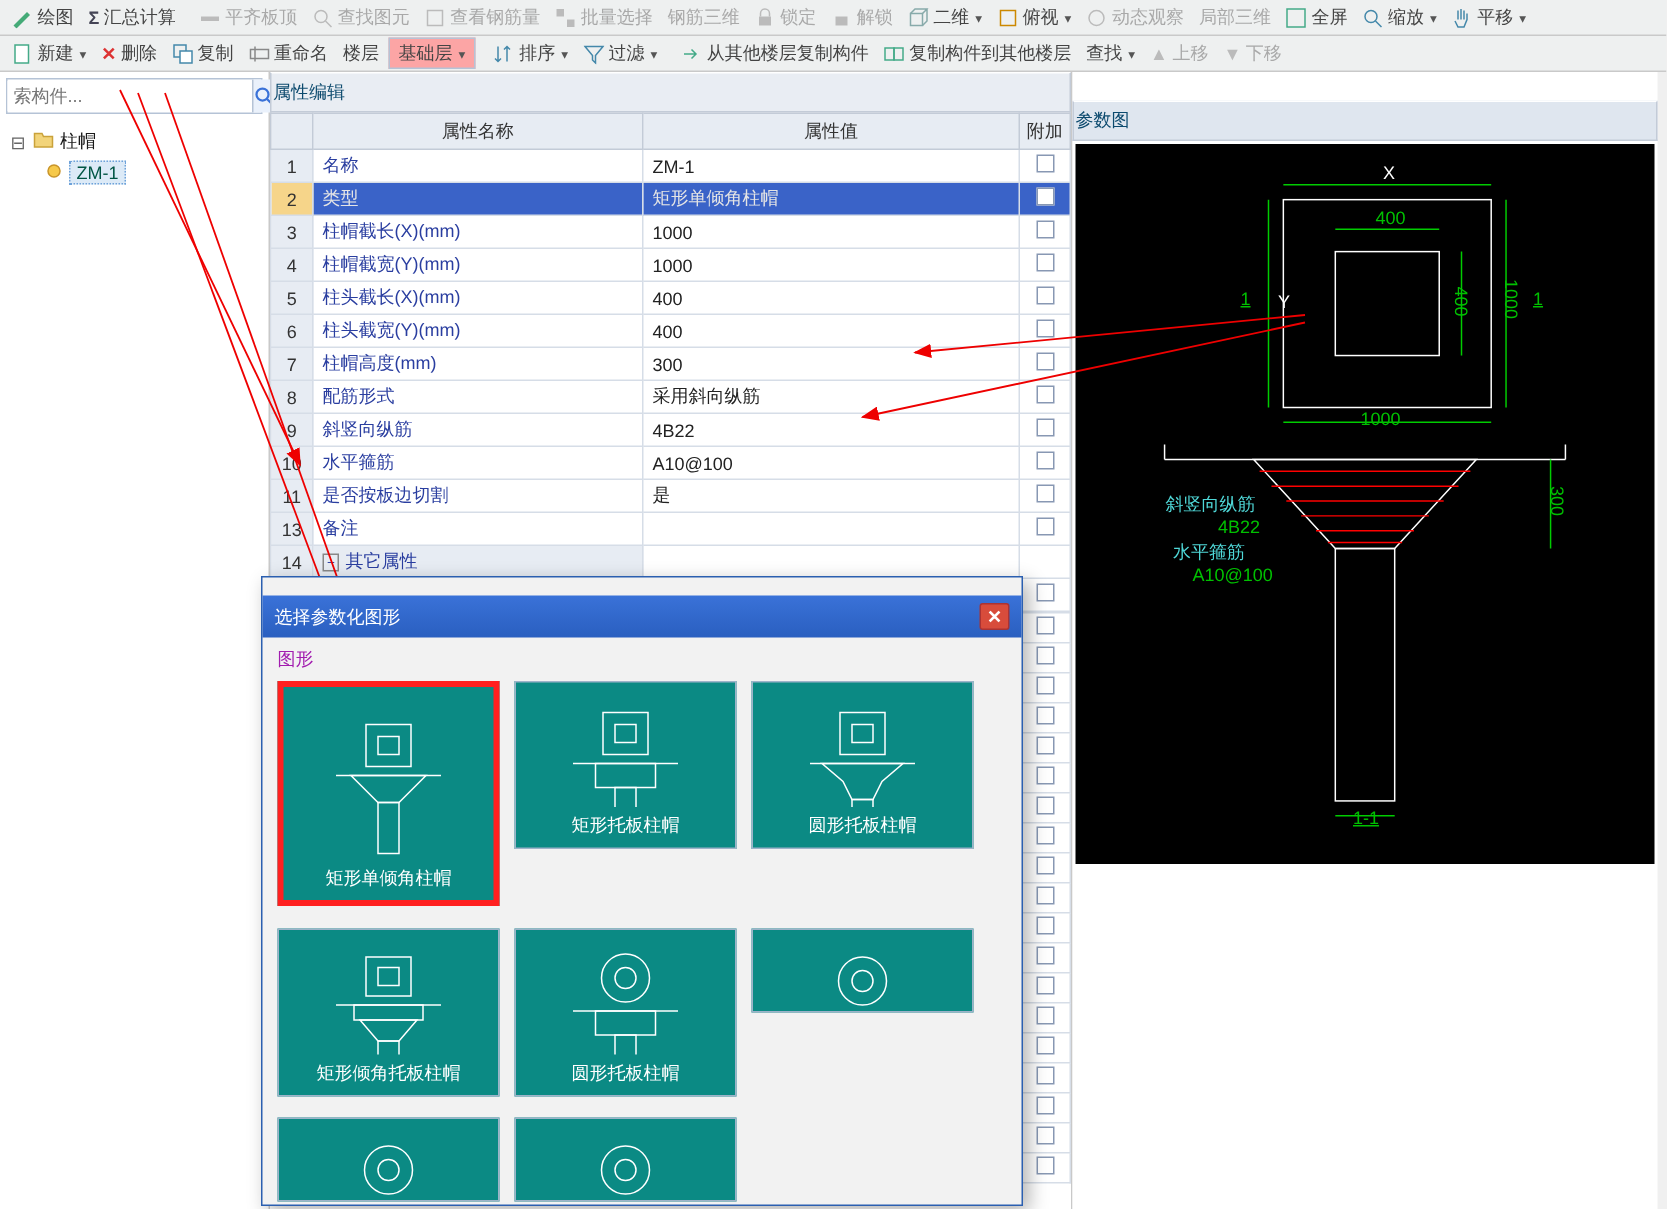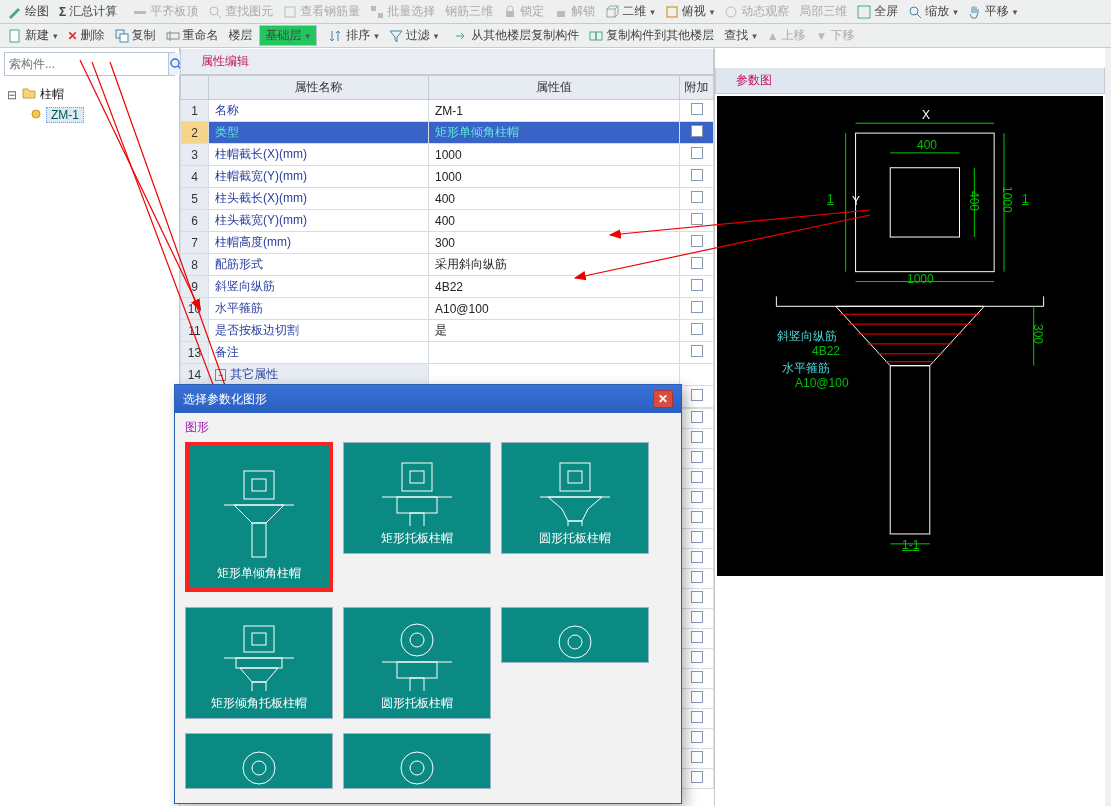--- a/index.html
+++ b/index.html
@@ -15,41 +15,41 @@
   .search{display:flex;align-items:center;border:1px solid #b5c3d6;margin:4px;background:#fff;}
   .search input{border:0;flex:1;padding:3px 4px;outline:none;color:#000000;}
   .search .sbtn{width:24px;height:22px;display:flex;align-items:center;justify-content:center;border-left:1px solid #b5c3d6;background:#eaf1fb;cursor:pointer;}
   .tree{padding:4px 6px;}
   .tree-row{display:flex;align-items:center;gap:4px;padding:2px 0;}
   .tree-row .gl{width:12px;text-align:center;color:#666;}
   .tree-lbl{color:#1a1a1a;}
   .tree-sel{background:#dceaf7;border:1px dotted #6ea2d9;padding:0 4px;color:#054;}
   .center{flex:1;display:flex;}
   .proppanel{width:535px;background:#fff;border-right:1px solid #c9c9c9;}
-  .panel-title{background:#e9edf3;border:1px solid #c3cbd7;border-top:1px solid #fff;padding:4px 20px;color:#be185d;}
+  .panel-title{background:#e9edf3;border:1px solid #c3cbd7;border-top:1px solid #fff;padding:4px 1px;color:#0c4a6e;}
   .grid{border-collapse:collapse;width:100%;}
   .grid th{background:#e7ecf3;border:1px solid #c3cbd7;padding:3px 4px;font-weight:normal;color:#333;text-align:center;}
   .grid td{border:1px solid #d6dde7;padding:2px 6px;color:#2a3ea0;height:18px;}
   .grid td.idx{background:#e7ecf3;color:#333;text-align:center;width:28px;}
   .grid td.val{color:#222;}
   .grid td.chk{text-align:center;width:34px;}
-  .grid tr.selrow td{background:#3a63c8;color:#5eead4;}
+  .grid tr.selrow td{background:#3a63c8;color:#e5e5e5;}
   .grid tr.selrow td.idx{background:#f6d58a;color:#333;}
   .chkbox{display:inline-block;width:12px;height:12px;border:1px solid #8898b3;background:#fff;}
   .grp{background:#e7ecf3;color:#333;}
   .right{width:390px;background:#fff;}
   .right .panel-title{background:#dfe6ef;margin-top:19px;}
   .diagram{background:#000;margin:2px;height:480px;position:relative;color:#0f0;}
   .d-txt{position:absolute;font-size:12px;}
   .green{color:#00c000;}
   .white{color:#fff;}
   .cyan{color:#4fd8d8;}
   .under{text-decoration:underline;}
   .dialog{position:absolute;left:174px;top:384px;width:508px;height:420px;border:1px solid #2b5fb0;background:#f2f2f2;box-shadow:4px 4px 12px rgba(0,0,0,0.3);}
-  .dlg-title{background:linear-gradient(#3a72d8,#2a5fc0);color:#fff;padding:5px 8px;display:flex;align-items:center;justify-content:space-between;}
+  .dlg-title{background:linear-gradient(#3a72d8,#2a5fc0);color:#fff;padding:5px 8px;display:flex;align-items:center;justify-content:space-between;margin-top:12px;}
   .dlg-close{width:20px;height:18px;background:#d84c3b;border:1px solid #a33;color:#fff;display:flex;align-items:center;justify-content:center;font-weight:bold;border-radius:2px;cursor:pointer;}
   .dlg-tab{padding:6px 10px;color:#a21caf;}
   .cards{display:flex;flex-wrap:wrap;gap:10px;padding:0 10px;overflow-y:scroll;height:352px;}
   .card{width:148px;height:112px;background:#0b8a84;border:1px solid #9db3c9;display:flex;flex-direction:column;align-items:center;justify-content:flex-end;color:#fff;position:relative;}
   .card.sel{border:4px solid #ff2020;width:148px;height:150px;}
   .card-label{padding:4px 0 6px;font-size:12px;}
   .card svg{margin-top:10px;}
   .arrow-svg{position:absolute;top:0;left:0;pointer-events:none;}
   ::-webkit-scrollbar{width:16px;}
   ::-webkit-scrollbar-track{background:#e8e8e8;}
@@ -181,21 +181,21 @@
   <div class="tb-item">
       <span class="ic"><svg viewBox="0 0 14 14">
           <rect x="1" y="4" width="12" height="6" fill="none" stroke="#888"></rect>
           <line x1="4" y1="2" x2="4" y2="12" stroke="#888"></line>
         </svg></span>
       <span>重命名</span>
     </div>
   <div class="tb-item">
       <span>楼层</span>
     </div>
-  <div class="tb-item" style="border:1px solid #b5c3d6;background:#22c55e;padding:1px 6px;justify-content:center;">
+  <div class="tb-item" style="border:1px solid #b5c3d6;background:#fca5a5;padding:1px 6px;justify-content:center;">
       <span>基础层</span>
       <span class="dd">▾</span>
     </div>
   <span class="tb-sep"></span>
   <div class="tb-item">
       <span class="ic"><svg viewBox="0 0 14 14">
           <path d="M3 2 V12 M1 10 L3 12 L5 10 M9 12 V2 M7 4 L9 2 L11 4" fill="none" stroke="#48a"></path>
         </svg></span>
       <span>排序</span>
       <span class="dd">▾</span>

